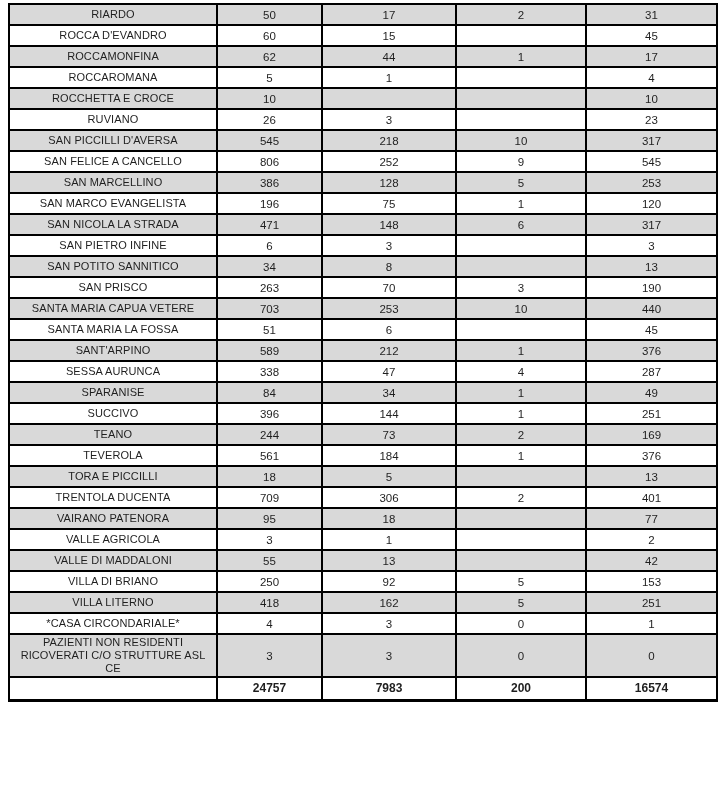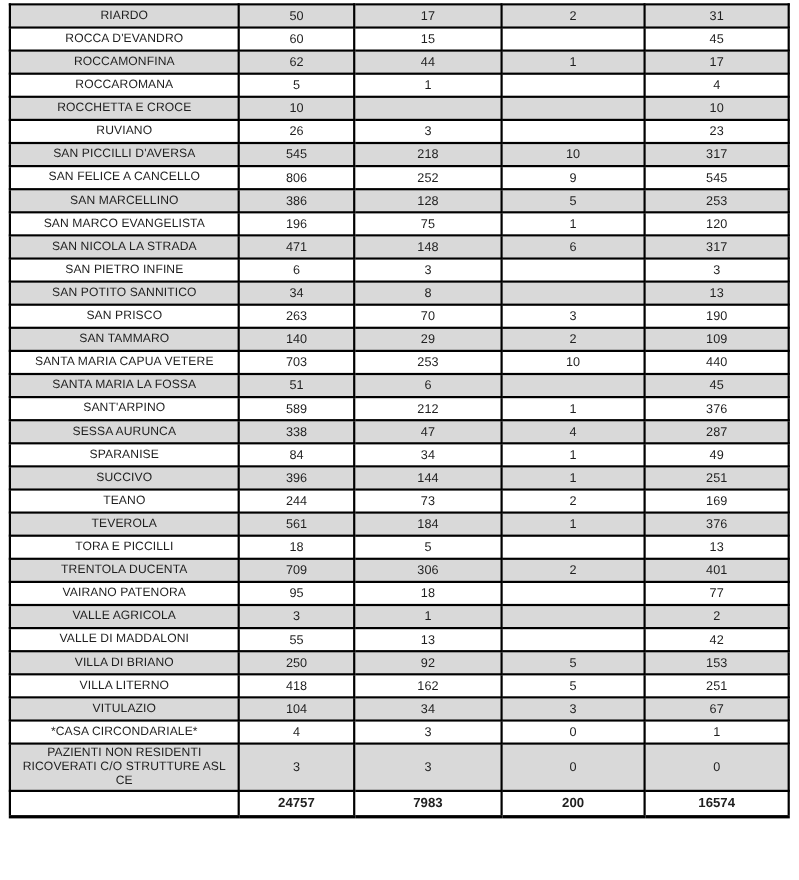--- a/index.html
+++ b/index.html
@@ -162,27 +162,20 @@
         <td class="value-cell">13</td>
       </tr>
       <tr class="data-row">
         <td class="name-cell">SAN PRISCO</td>
         <td class="value-cell">263</td>
         <td class="value-cell">70</td>
         <td class="value-cell">3</td>
         <td class="value-cell">190</td>
       </tr>
       <tr class="data-row">
-        <td class="name-cell">SAN TAMMARO</td>
-        <td class="value-cell">140</td>
-        <td class="value-cell">29</td>
-        <td class="value-cell">2</td>
-        <td class="value-cell">109</td>
-      </tr>
-      <tr class="data-row">
         <td class="name-cell">SANTA MARIA CAPUA VETERE</td>
         <td class="value-cell">703</td>
         <td class="value-cell">253</td>
         <td class="value-cell">10</td>
         <td class="value-cell">440</td>
       </tr>
       <tr class="data-row">
         <td class="name-cell">SANTA MARIA LA FOSSA</td>
         <td class="value-cell">51</td>
         <td class="value-cell">6</td>
@@ -272,27 +265,20 @@
         <td class="value-cell">92</td>
         <td class="value-cell">5</td>
         <td class="value-cell">153</td>
       </tr>
       <tr class="data-row">
         <td class="name-cell">VILLA LITERNO</td>
         <td class="value-cell">418</td>
         <td class="value-cell">162</td>
         <td class="value-cell">5</td>
         <td class="value-cell">251</td>
-      </tr>
-      <tr class="data-row">
-        <td class="name-cell">VITULAZIO</td>
-        <td class="value-cell">104</td>
-        <td class="value-cell">34</td>
-        <td class="value-cell">3</td>
-        <td class="value-cell">67</td>
       </tr>
       <tr class="data-row">
         <td class="name-cell">*CASA CIRCONDARIALE*</td>
         <td class="value-cell">4</td>
         <td class="value-cell">3</td>
         <td class="value-cell">0</td>
         <td class="value-cell">1</td>
       </tr>
       <tr class="data-row">
         <td class="name-cell">PAZIENTI NON RESIDENTI RICOVERATI C/O STRUTTURE ASL CE</td>

